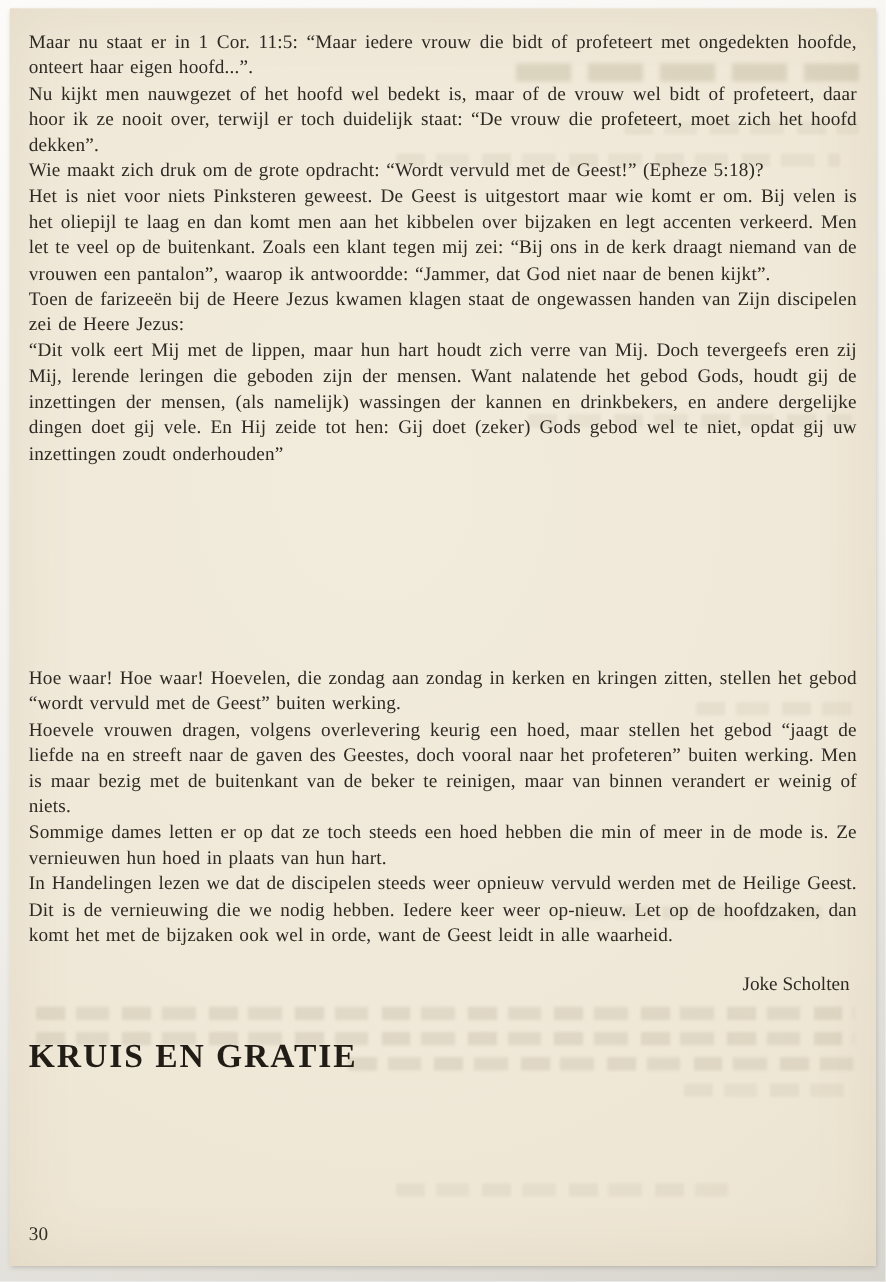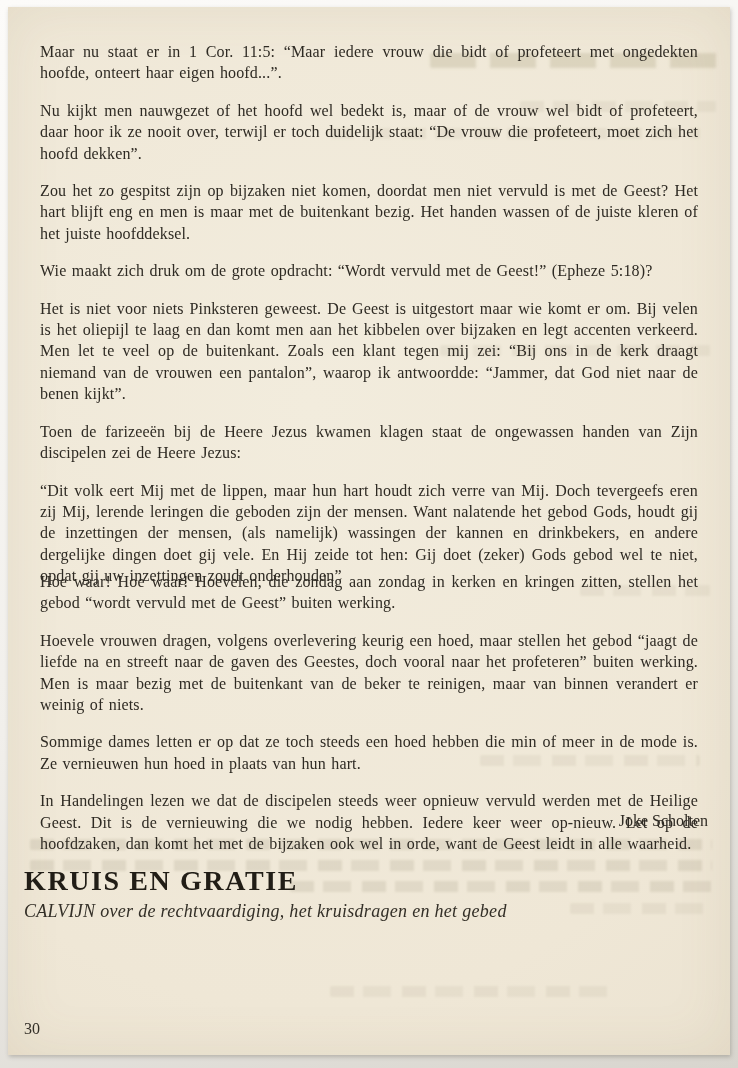--- a/index.html
+++ b/index.html
@@ -8,21 +8,21 @@
     background:linear-gradient(160deg,#fcfbf9 0%,#f1efeb 55%,#d8d5ce 100%);
     font-family:"Liberation Serif","DejaVu Serif",serif;
   }
   .page{
     position:absolute;left:8px;top:7px;width:722px;height:1048px;
     background:radial-gradient(130% 105% at 42% 38%, #f2ecdd 0%, #efe7d6 55%, #e7decb 100%);
     box-shadow:1px 2px 4px rgba(60,55,45,.25), inset 0 0 55px rgba(125,105,70,.10);
   }
   .col{position:absolute;left:16px;width:690px;}
   .para{
-    margin:16px;
+    margin:0;
     font-size:16px;line-height:21.4px;color:#2e2a23;
     text-align:justify;letter-spacing:.15px;word-spacing:1.2px;
   }
   .para strong{font-weight:normal;color:#262219;}
   .signature{
     position:absolute;left:16px;width:690px;
     font-size:16px;line-height:21px;color:#2e2a23;
     text-align:right;padding-right:6px;box-sizing:border-box;
   }
   .heading{
@@ -67,36 +67,34 @@
   <div class="ghost faint" style="left:472px;top:748px;width:220px;"></div>
   <div class="ghost" style="left:22px;top:832px;width:682px;"></div>
   <div class="ghost" style="left:22px;top:853px;width:682px;"></div>
   <div class="ghost" style="left:282px;top:874px;width:422px;"></div>
   <div class="ghost faint" style="left:562px;top:896px;width:142px;"></div>
   <div class="ghost faint" style="left:322px;top:979px;width:282px;"></div>
 
   <div class="col" style="top:18px;">
       <p class="para">Maar nu staat er in 1 Cor. 11:5: “Maar iedere vrouw die bidt of profeteert met ongedekten hoofde, onteert haar eigen hoofd...”.</p>
       <p class="para">Nu kijkt men nauwgezet of het hoofd wel bedekt is, maar of de vrouw wel bidt of profeteert, daar hoor ik ze nooit over, terwijl er toch duidelijk staat: “De vrouw die <strong>profeteert</strong>, moet zich het hoofd dekken”.</p>
-      <p class="para">Zou het zo gespitst zijn op bijzaken niet komen, doordat men niet vervuld is met de Geest? Het hart blijft eng en men is maar met de buitenkant bezig. Het handen wassen of de juiste kleren of het juiste hoofddeksel.</p>
       <p class="para">Wie maakt zich druk om de grote opdracht: “Wordt vervuld met de Geest!” (Epheze 5:18)?</p>
       <p class="para">Het is niet voor niets Pinksteren geweest. De Geest is uitgestort maar wie komt er om. Bij velen is het oliepijl te laag en dan komt men aan het kibbelen over bijzaken en legt accenten verkeerd. Men let te veel op de buitenkant. Zoals een klant tegen mij zei: “Bij ons in de kerk draagt niemand van de vrouwen een pantalon”, waarop ik antwoordde: “Jammer, dat God niet naar de benen kijkt”.</p>
       <p class="para">Toen de farizeeën bij de Heere Jezus kwamen klagen staat de ongewassen handen van Zijn discipelen zei de Heere Jezus:</p>
       <p class="para">“Dit volk eert Mij met de lippen, maar hun hart houdt zich verre van Mij. Doch tevergeefs eren zij Mij, lerende leringen die geboden zijn der mensen. Want nalatende het gebod Gods, houdt gij de inzettingen der mensen, (als namelijk) wassingen der kannen en drinkbekers, en andere dergelijke dingen doet gij vele. En Hij zeide tot hen: Gij doet (zeker) Gods gebod wel te niet, opdat gij uw inzettingen zoudt onderhouden”</p>
     </div>
 
   <div class="col" style="top:548px;">
       <p class="para">Hoe waar! Hoe waar! Hoevelen, die zondag aan zondag in kerken en kringen zitten, stellen het gebod “wordt vervuld met de Geest” buiten werking.</p>
       <p class="para">Hoevele vrouwen dragen, volgens overlevering keurig een hoed, maar stellen het gebod “jaagt de liefde na en streeft naar de gaven des Geestes, doch vooral naar het profeteren” buiten werking. Men is maar bezig met de buitenkant van de beker te reinigen, maar van binnen verandert er weinig of niets.</p>
       <p class="para">Sommige dames letten er op dat ze toch steeds een hoed hebben die min of meer in de mode is. Ze vernieuwen hun hoed in plaats van hun hart.</p>
       <p class="para">In Handelingen lezen we dat de discipelen steeds weer opnieuw vervuld werden met de Heilige Geest. Dit is de vernieuwing die we nodig hebben. Iedere keer weer op-nieuw. Let op de hoofdzaken, dan komt het met de bijzaken ook wel in orde, want de Geest leidt in alle waarheid.</p>
     </div>
 
   <div class="signature" style="top:803px;">Joke Scholten</div>
 
   <h1 class="heading" style="top:858px;">KRUIS EN GRATIE</h1>
 
-  <div class="subtitle" style="top:893px;">CALVIJN over de rechtvaardiging, het kruisdragen en het gebed</div>
 
 
   <div class="pagenum" style="top:1013px;">30</div>
 
 </div>
 
 </body></html>

